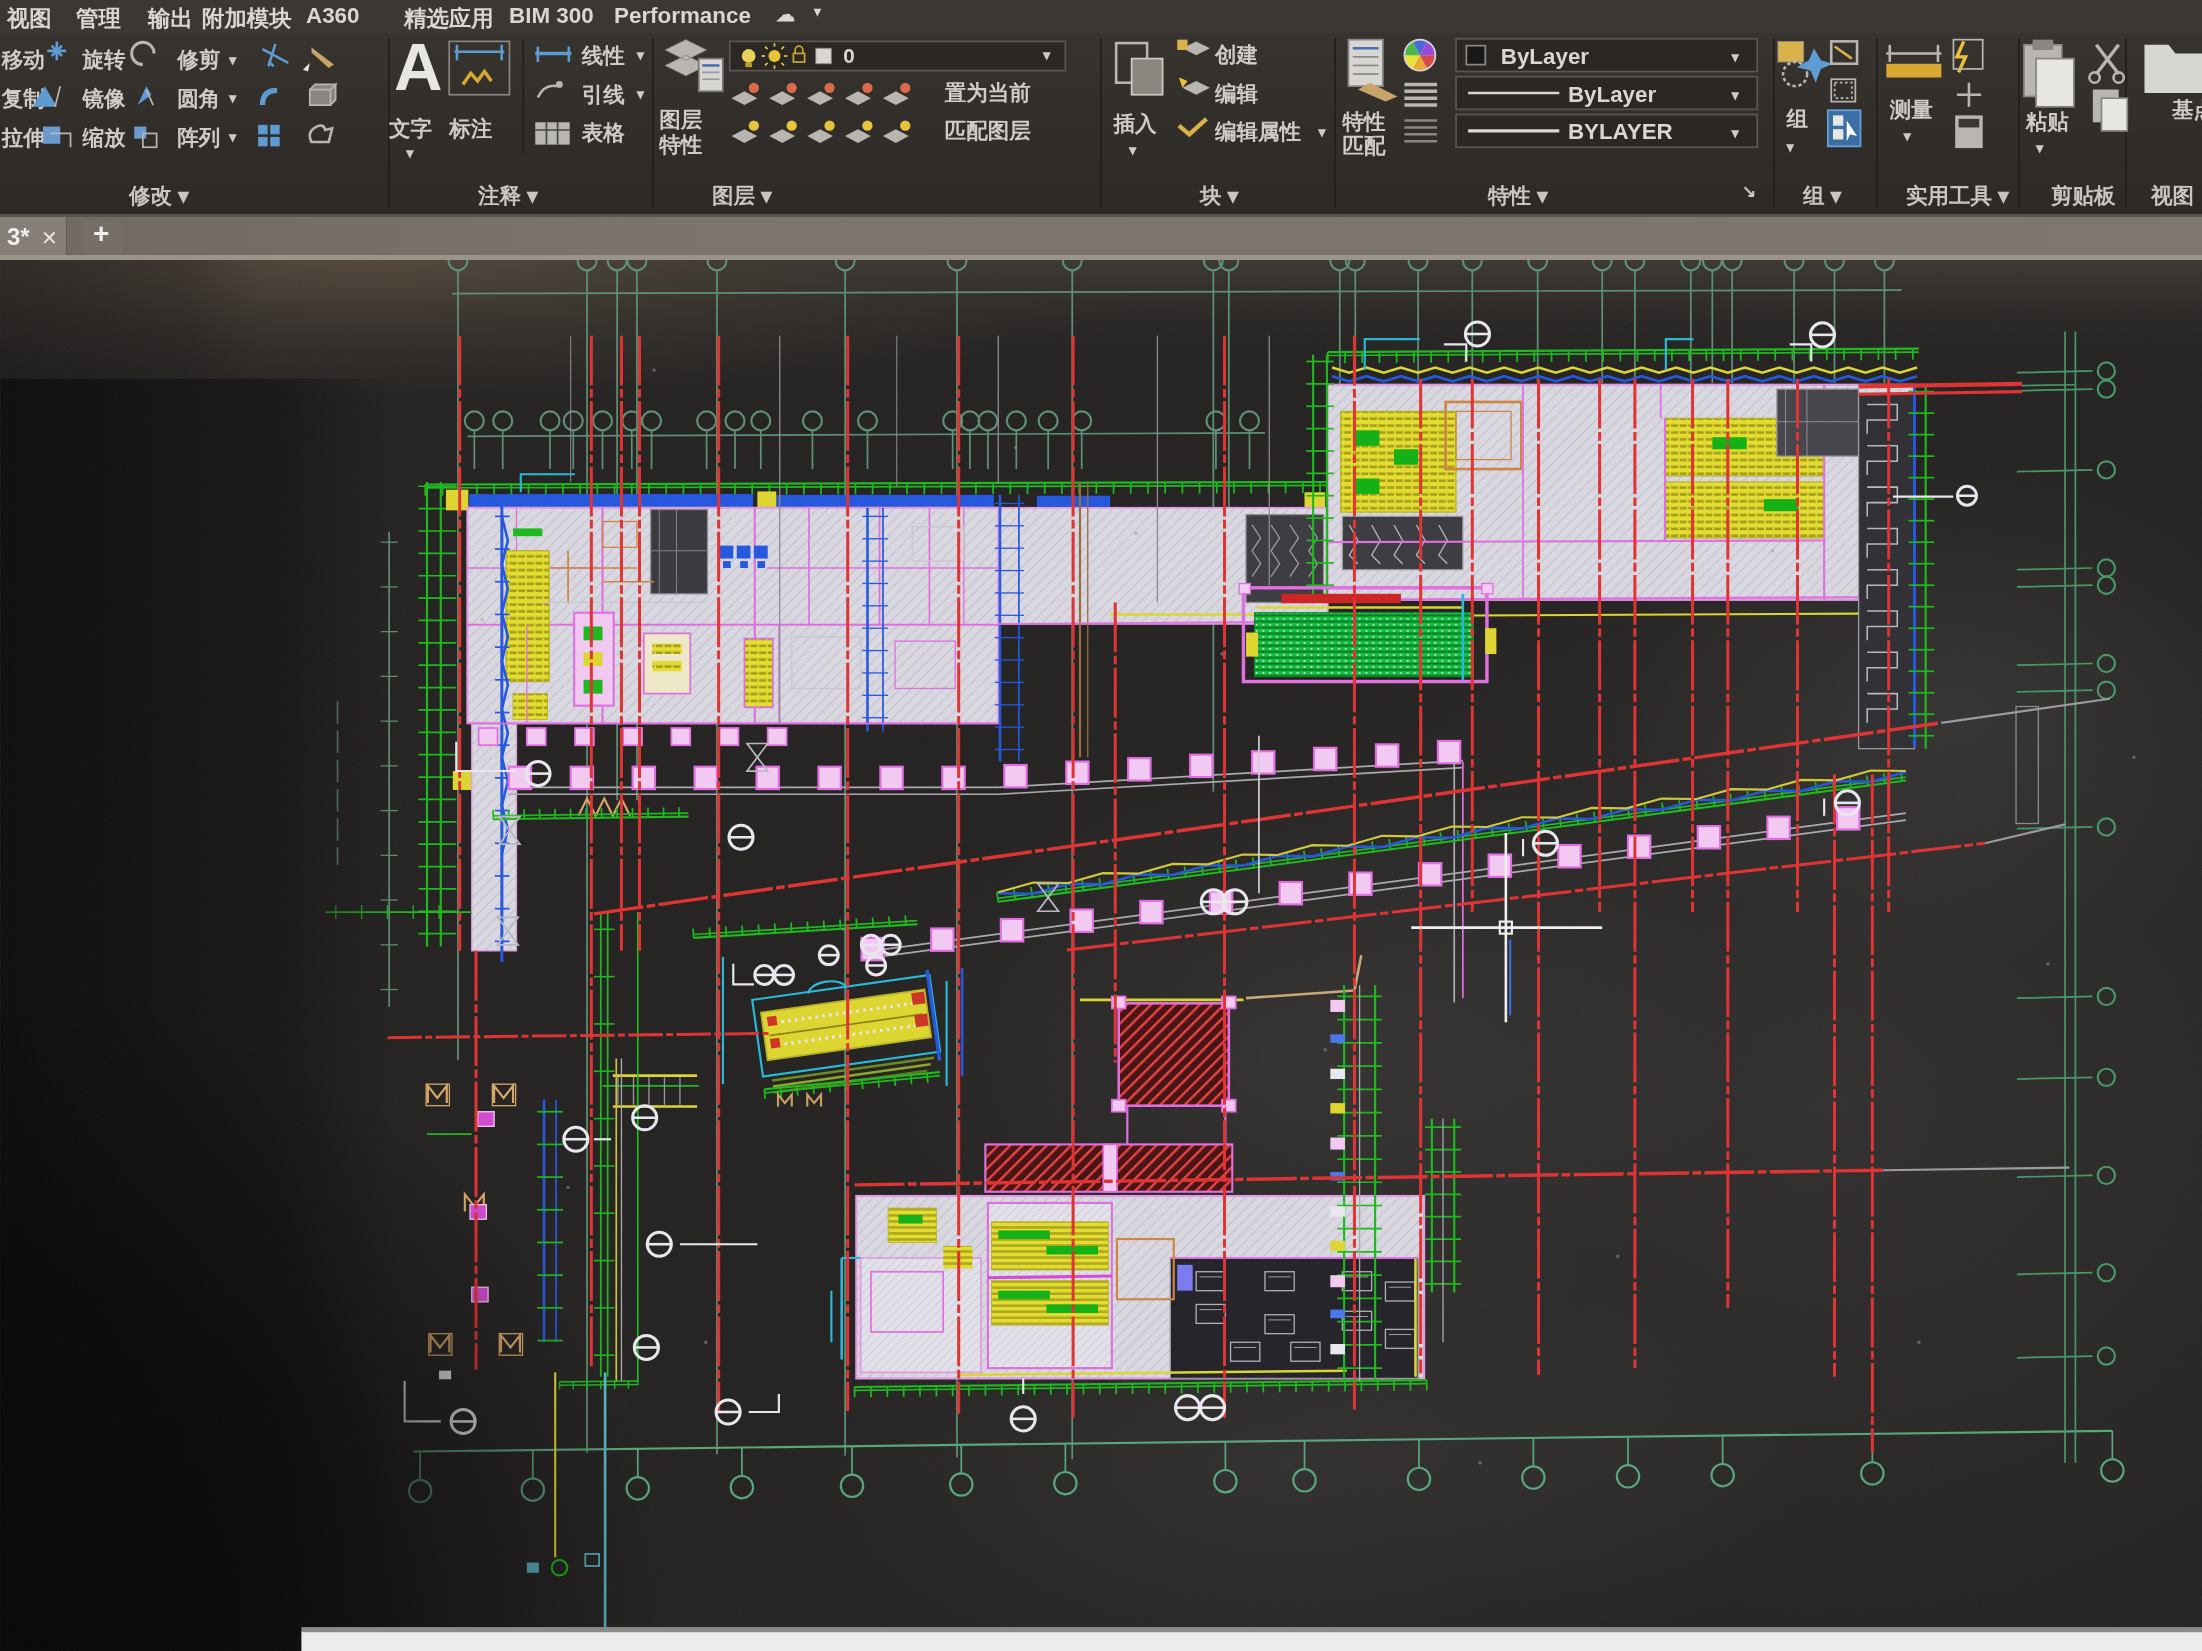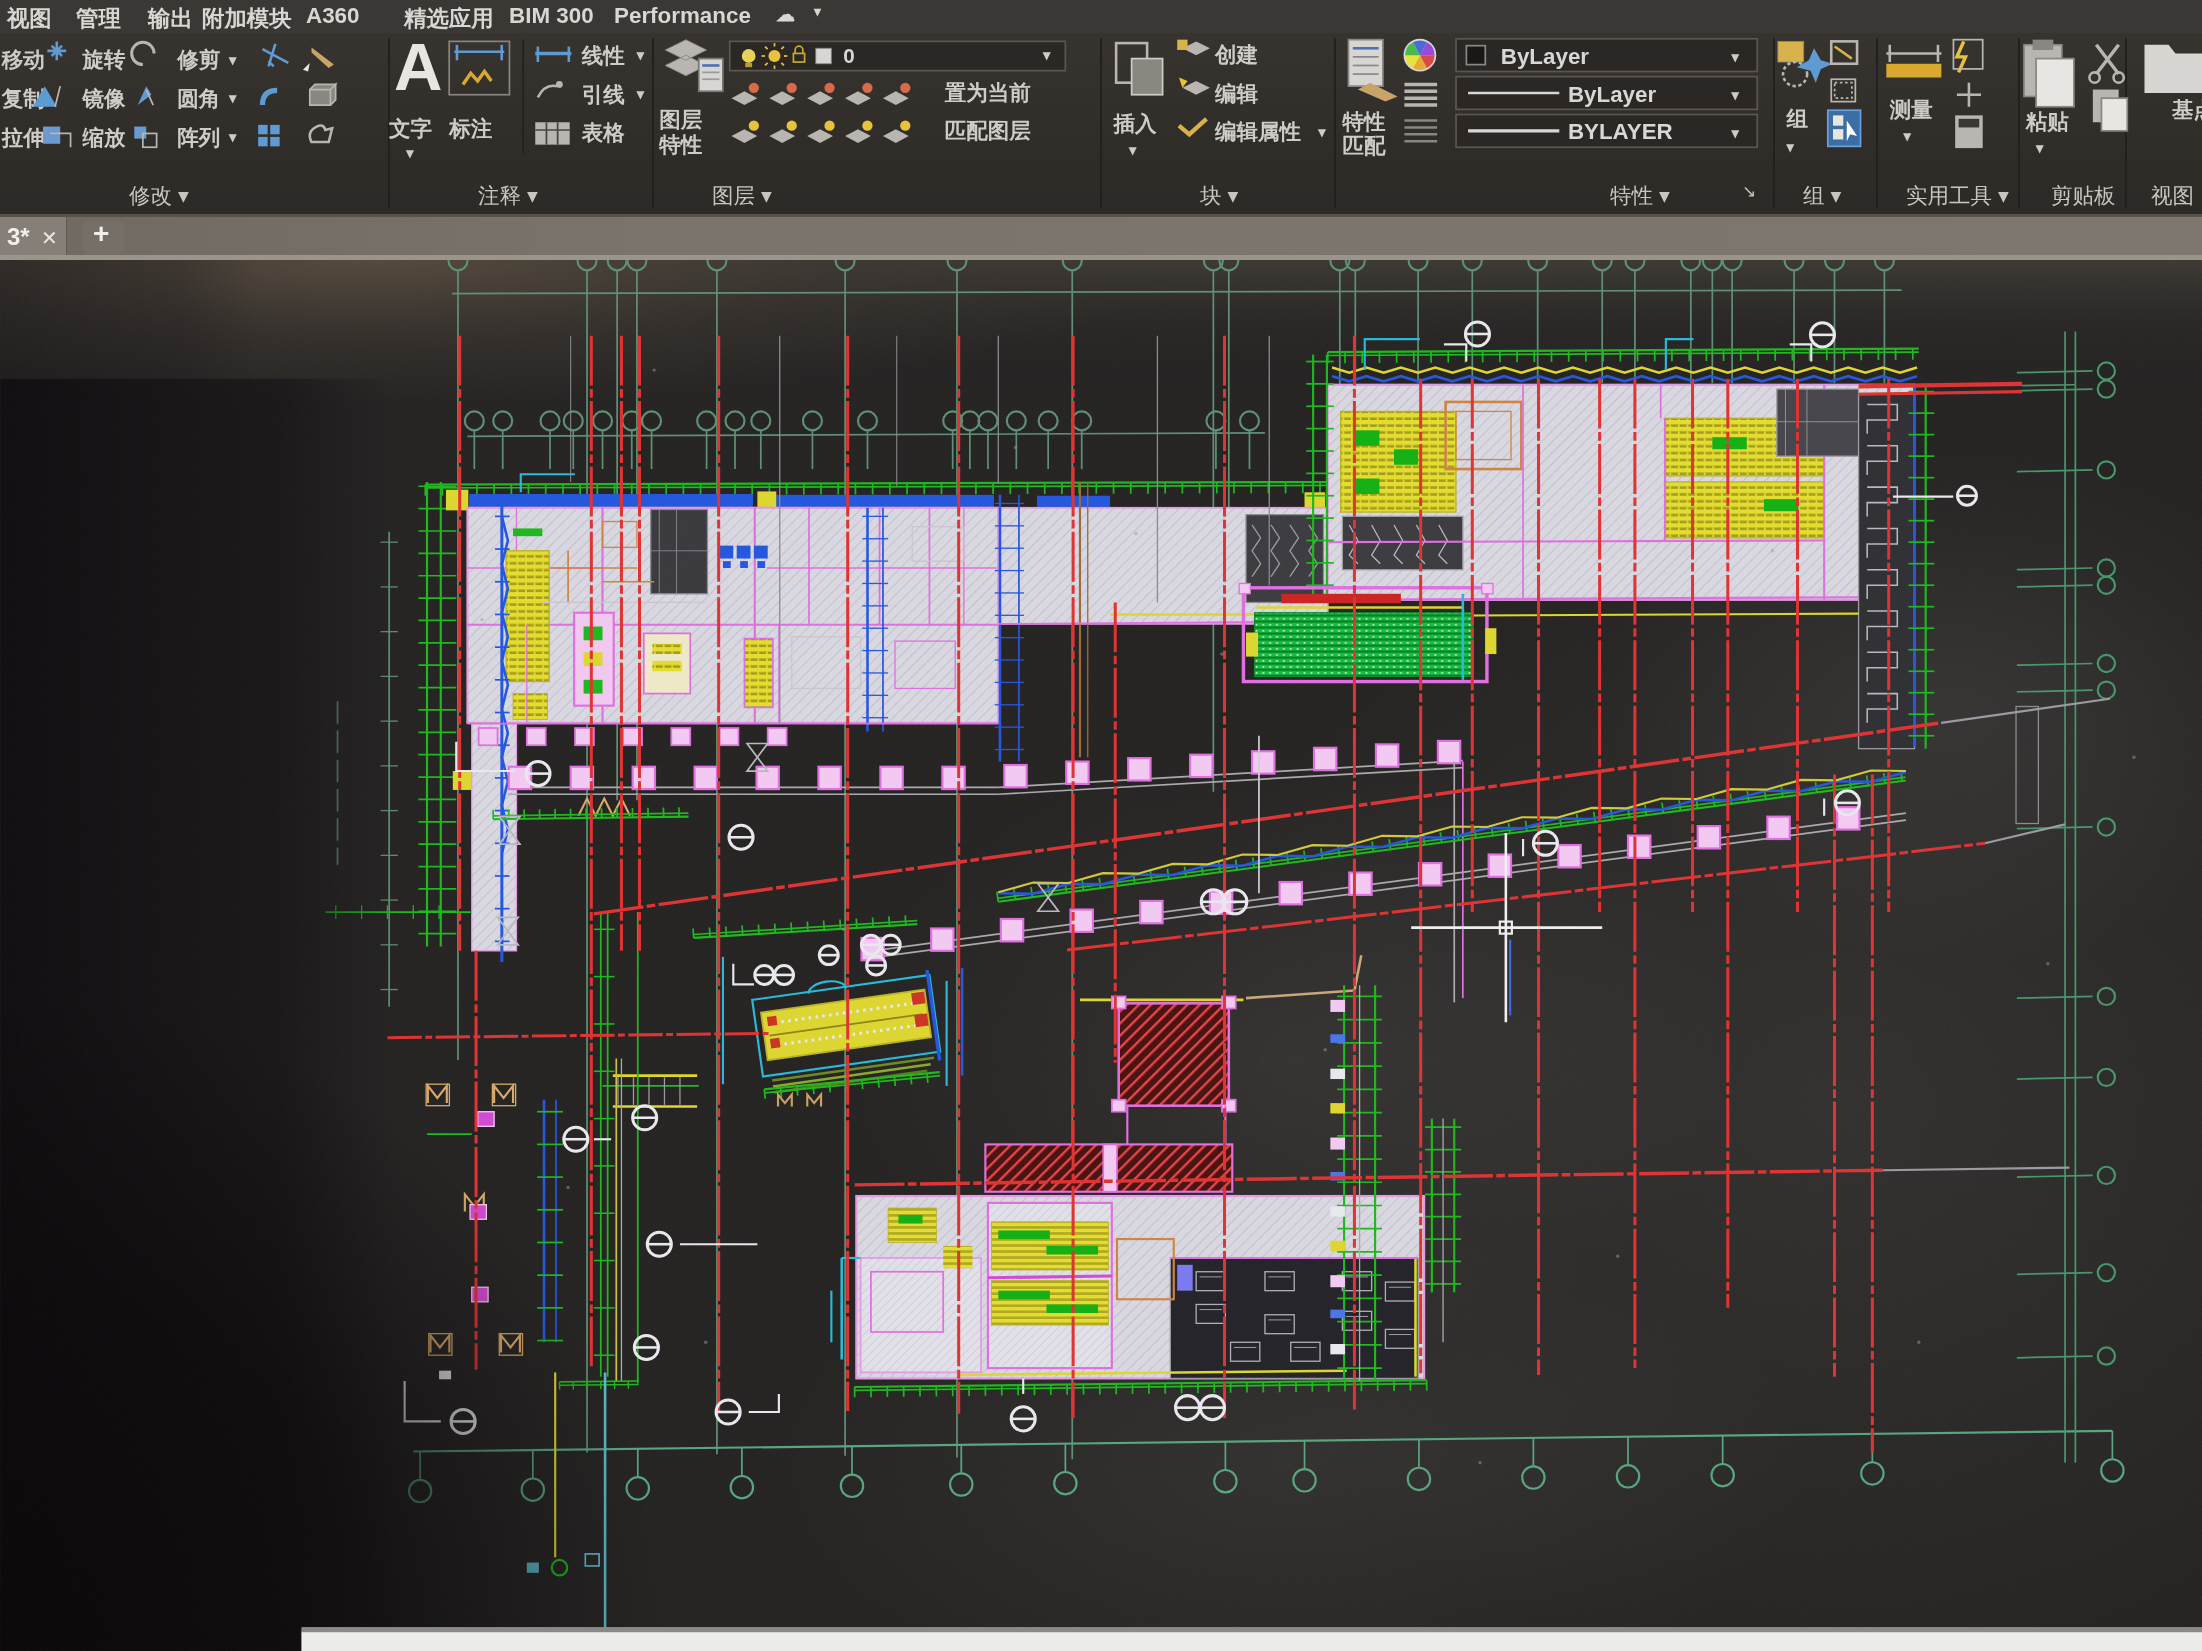--- a/index.html
+++ b/index.html
@@ -1,18 +1,18 @@
 <!DOCTYPE html>
 <html style="font-size:13.8px"><head><meta charset="utf-8"><style>
 *{margin:0;padding:0;box-sizing:border-box}
 body{width:2203px;height:1652px;overflow:hidden;background:#1e1c1f;font-family:"Liberation Sans",sans-serif;position:relative}
 .mrow{position:absolute;top:0;left:0;width:2203px;height:33px;background:#3b3734}
 .mrow span{position:absolute;top:2.6px;color:#d9d7d3;font-size:22.4px;font-weight:bold}
 .ribbon{position:absolute;top:33px;left:0;width:2203px;height:184px;background:linear-gradient(#37332f,#2c2926)}
-.plabel{position:absolute;top:181px;height:34px;color:#c9c6c1;font-size:21.5px;font-weight:normal}
+.plabel{position:absolute;top:181px;height:34px;color:#c9c6c1;font-size:21.5px;font-weight:bold}
 .sep{position:absolute;top:38px;height:170px;width:1.7px;background:#232120}
 .tabs{position:absolute;top:217px;left:0;width:2203px;height:43px;background:linear-gradient(90deg,#6f6962,#7b746c 30%,#7e7770)}
 </style></head><body>
 <div class="mrow">
 <span style="left:6.9px">视图</span>
 <span style="left:76px">管理</span>
 <span style="left:148px">输出</span>
 <span style="left:202px">附加模块</span>
 <span style="left:306px">A360</span>
 <span style="left:404px">精选应用</span>
@@ -27,21 +27,21 @@
 <div class="sep" style="left:1100px"></div>
 <div class="sep" style="left:1334px"></div>
 <div class="sep" style="left:1773px"></div>
 <div class="sep" style="left:1876px"></div>
 <div class="sep" style="left:2018px"></div>
 <div class="sep" style="left:2125px"></div>
 <div class="plabel" style="left:129px">修改 ▾</div>
 <div class="plabel" style="left:478px">注释 ▾</div>
 <div class="plabel" style="left:712px">图层 ▾</div>
 <div class="plabel" style="left:1200px">块 ▾</div>
-<div class="plabel" style="left:1610px">特性 ▾</div>
+<div class="plabel" style="left:1488px">特性 ▾</div>
 <div class="plabel" style="left:1803px">组 ▾</div>
 <div class="plabel" style="left:1906px">实用工具 ▾</div>
 <div class="plabel" style="left:2051px">剪贴板</div>
 <div class="plabel" style="left:2151px">视图</div>
 <div class="plabel" style="left:1742px;font-size:17px">↘</div>
 <svg style="position:absolute;top:0;left:0" width="2203" height="217" viewBox="0 0 2560 252">
     <text x="2" y="78" font-size="25" fill="#cfccc7" font-weight="bold" text-anchor="start" font-family="Liberation Sans,sans-serif">移动</text>
     <text x="96" y="78" font-size="25" fill="#cfccc7" font-weight="bold" text-anchor="start" font-family="Liberation Sans,sans-serif">旋转</text>
     <text x="206" y="78" font-size="25" fill="#cfccc7" font-weight="bold" text-anchor="start" font-family="Liberation Sans,sans-serif">修剪</text>
     <text x="266" y="75" font-size="17" fill="#cfccc7" font-weight="bold" text-anchor="start" font-family="Liberation Sans,sans-serif">▾</text>

